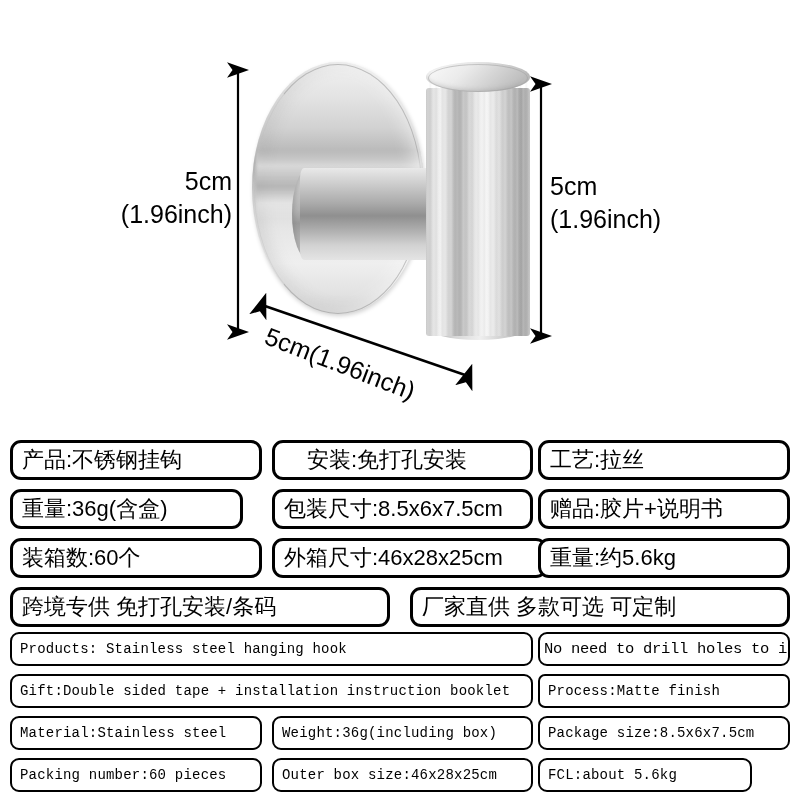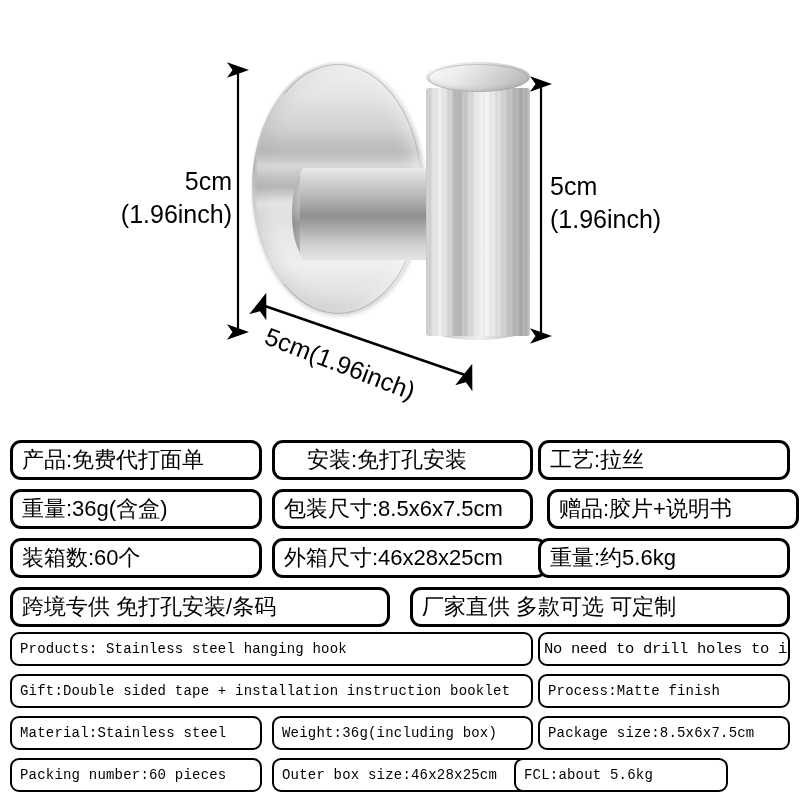--- a/index.html
+++ b/index.html
@@ -254,44 +254,44 @@
   <div class="dim-label" id="dim-right-label">
     <div>5cm</div>
     <div>(1.96inch)</div>
   </div>
 
   <div class="dim-label" id="dim-diagonal-label">5cm(1.96inch)</div>
 </div>
 
 <div id="spec-zh">
 
-  <div class="spec-box zh-box" style="left:10px;  top:8px;  width:252px;">产品:免费代打面单</div>
+  <div class="spec-box zh-box" style="left:10px;  top:8px;  width:252px;">产品:不锈钢挂钩</div>
   <div class="spec-box zh-box" style="left:272px; top:8px;  width:261px;padding-left:32px;">安装:免打孔安装</div>
   <div class="spec-box zh-box" style="left:538px; top:8px;  width:252px;">工艺:拉丝</div>
 
-  <div class="spec-box zh-box" style="left:10px;  top:57px; width:252px;">重量:36g(含盒)</div>
+  <div class="spec-box zh-box" style="left:10px;  top:57px; width:233px;">重量:36g(含盒)</div>
   <div class="spec-box zh-box" style="left:272px; top:57px; width:261px;">包装尺寸:8.5x6x7.5cm</div>
-  <div class="spec-box zh-box" style="left:538px; top:57px; width:252px;margin-left:9px;">赠品:胶片+说明书</div>
+  <div class="spec-box zh-box" style="left:538px; top:57px; width:252px;">赠品:胶片+说明书</div>
 
   <div class="spec-box zh-box" style="left:10px;  top:106px; width:252px;">装箱数:60个</div>
   <div class="spec-box zh-box" style="left:272px; top:106px; width:275px;">外箱尺寸:46x28x25cm</div>
   <div class="spec-box zh-box" style="left:538px; top:106px; width:252px;">重量:约5.6kg</div>
 
   <div class="spec-box zh-box" style="left:10px;  top:155px; width:380px;">跨境专供 免打孔安装/条码</div>
   <div class="spec-box zh-box" style="left:410px; top:155px; width:380px;">厂家直供 多款可选 可定制</div>
 </div>
 
 <div id="spec-en">
 
   <div class="spec-box en-box" style="left:10px;  top:4px;  width:523px;">Products: Stainless steel hanging hook</div>
   <div class="spec-box en-box tight" style="left:538px; top:4px;  width:252px;">No need to drill holes to install</div>
 
   <div class="spec-box en-box" style="left:10px;  top:46px; width:523px;">Gift:Double sided tape + installation instruction booklet</div>
-  <div class="spec-box en-box" style="left:538px; top:46px; width:252px;">Process:Matte finish</div>
+  <div class="spec-box en-box" style="left:538px; top:46px; width:252px;border-radius:7px;">Process:Matte finish</div>
 
   <div class="spec-box en-box" style="left:10px;  top:88px; width:252px;">Material:Stainless steel</div>
   <div class="spec-box en-box" style="left:272px; top:88px; width:261px;">Weight:36g(including box)</div>
   <div class="spec-box en-box" style="left:538px; top:88px; width:252px;">Package size:8.5x6x7.5cm</div>
 
   <div class="spec-box en-box" style="left:10px;  top:130px; width:252px;">Packing number:60 pieces</div>
   <div class="spec-box en-box" style="left:272px; top:130px; width:261px;">Outer box size:46x28x25cm</div>
-  <div class="spec-box en-box" style="left:514px; top:130px; width:214px;">FCL:about 5.6kg</div>
+  <div class="spec-box en-box" style="left:538px; top:130px; width:214px;">FCL:about 5.6kg</div>
 </div>
 
 </body></html>

